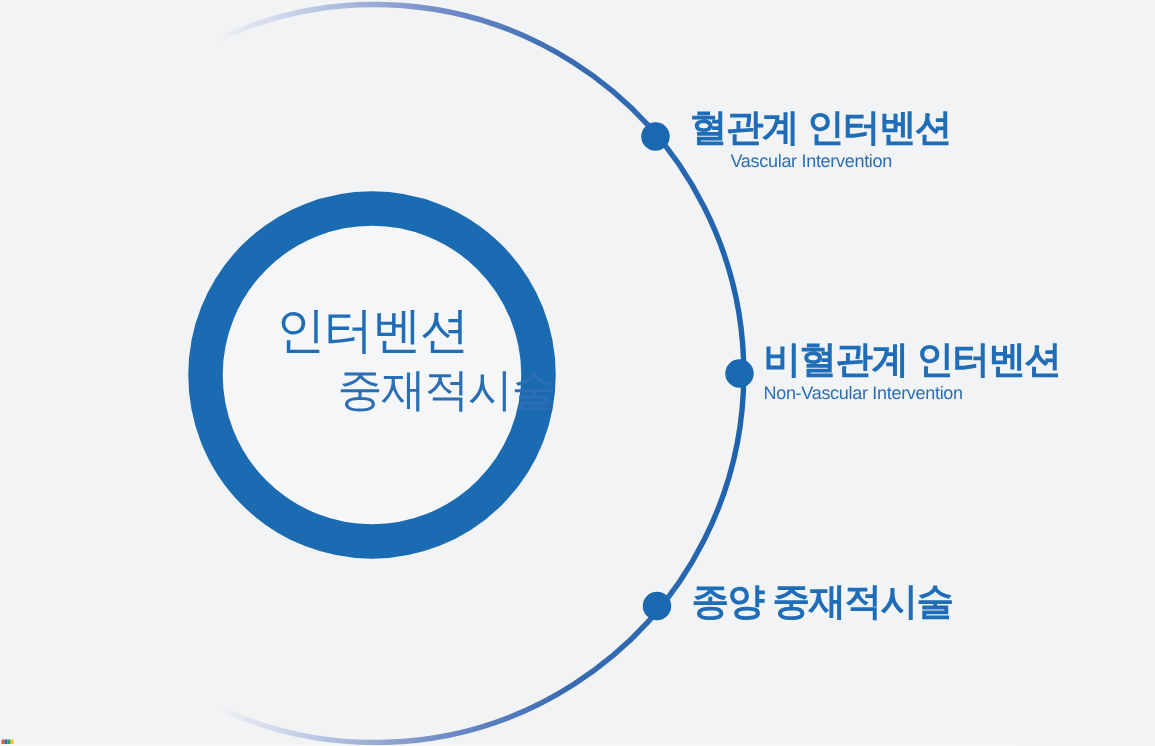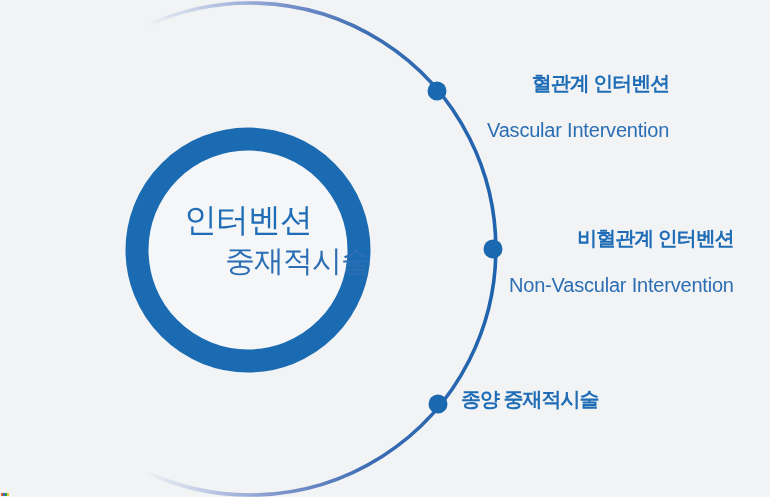--- a/index.html
+++ b/index.html
@@ -15,26 +15,26 @@
   .center-label{
     position:absolute;left:126px;top:202px;width:244px;
     text-align:center;color:var(--blue-text,#1f6db6);
     line-height:1.12;
   }
   .center-label .t1{font-size:33px;font-weight:normal;letter-spacing:-1px;display:block;}
   .center-label .t2{font-size:30px;font-weight:normal;letter-spacing:-1px;display:block;margin-top:5px;color:var(--blue-text2,#2b6eb4);text-align:right;}
   
   .item{position:absolute;white-space:nowrap;}
   .item .title{
-    display:block;font-size:20px;font-weight:bold;letter-spacing:-1px;
-    color:var(--blue-text,#1f6db6);line-height:1.1;text-align:right;
+    display:block;font-size:25px;font-weight:bold;letter-spacing:-1px;
+    color:var(--blue-text,#1f6db6);line-height:1.1;
   }
   .item .subtitle{
-    display:block;font-size:20px;font-weight:normal;letter-spacing:-0.2px;
-    color:var(--blue-text2,#2b6eb4);line-height:1.2;margin-top:24px;
+    display:block;font-size:12px;font-weight:normal;letter-spacing:-0.2px;
+    color:var(--blue-text2,#2b6eb4);line-height:1.2;margin-top:0;
   }
   .item-1{left:460px;top:72px;}
   .item-1 .subtitle{margin-left:27px;}
   .item-2{left:509px;top:227px;}
   .item-3{left:461px;top:388px;}
   .subtitle:empty{display:none;}
   
   .corner-artifact{position:absolute;left:1px;top:493px;height:3px;display:flex;}
   .corner-artifact span{display:block;width:2px;height:3px;}
 </style>

